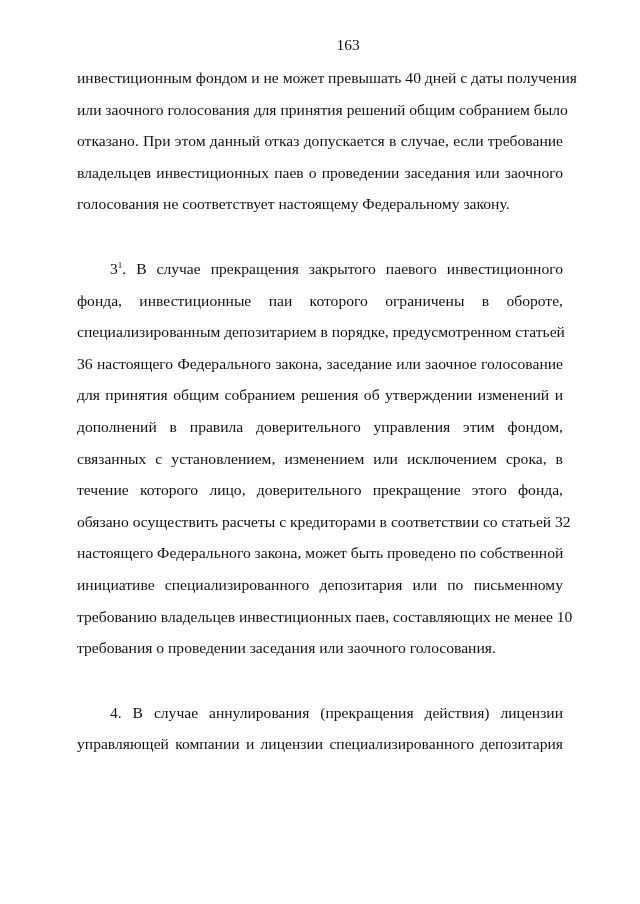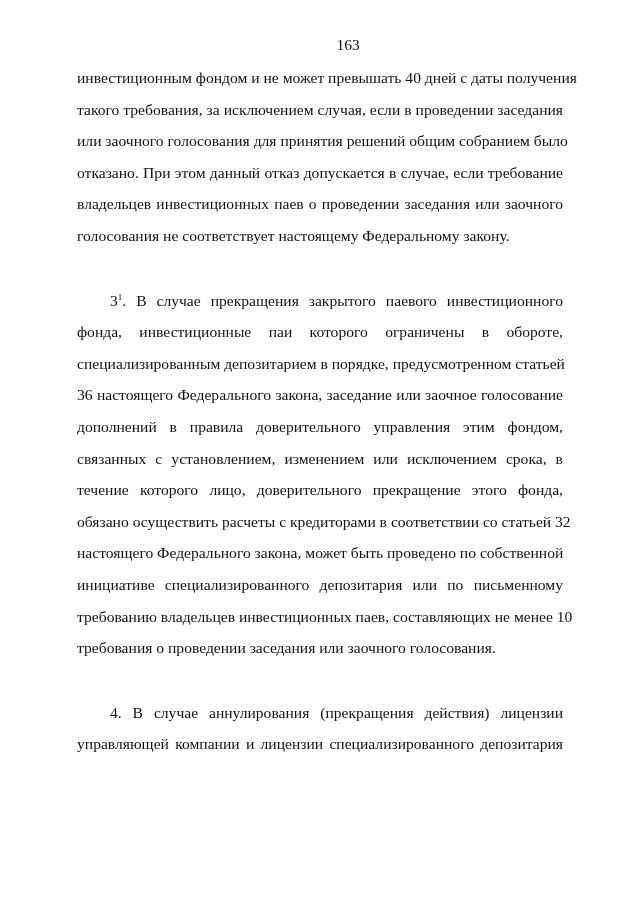--- a/index.html
+++ b/index.html
@@ -16,32 +16,32 @@
   sup { font-size: 9px; vertical-align: 6px; line-height: 0; }
 </style>
 </head>
 <body>
 
 <div class="page-number">163</div>
 
 <div class="body-text">
   <div>
     <div class="line">инвестиционным фондом и не может превышать 40 дней с даты получения</div>
-    <div class="line">такого требования, за исключением случая, если в проведении заседания</div>
     <div class="line">или заочного голосования для принятия решений общим собранием было</div>
     <div class="line">отказано. При этом данный отказ допускается в случае, если требование</div>
     <div class="line">владельцев инвестиционных паев о проведении заседания или заочного</div>
     <div class="line last">голосования не соответствует настоящему Федеральному закону.</div>
   </div>
   <div class="gap"></div>
   <div>
     <div class="line indent"><span>3</span><sup>1</sup><span>. В случае прекращения закрытого паевого инвестиционного</span></div>
     <div class="line">фонда, инвестиционные паи которого ограничены в обороте,</div>
     <div class="line">специализированным депозитарием в порядке, предусмотренном статьей</div>
     <div class="line">36 настоящего Федерального закона, заседание или заочное голосование</div>
+    <div class="line">для принятия общим собранием решения об утверждении изменений и</div>
     <div class="line">дополнений в правила доверительного управления этим фондом,</div>
     <div class="line">связанных с установлением, изменением или исключением срока, в</div>
     <div class="line">течение которого лицо, доверительного прекращение этого фонда,</div>
     <div class="line">обязано осуществить расчеты с кредиторами в соответствии со статьей 32</div>
     <div class="line">настоящего Федерального закона, может быть проведено по собственной</div>
     <div class="line">инициативе специализированного депозитария или по письменному</div>
     <div class="line">требованию владельцев инвестиционных паев, составляющих не менее 10</div>
     <div class="line last">требования о проведении заседания или заочного голосования.</div>
   </div>
   <div class="gap"></div>

